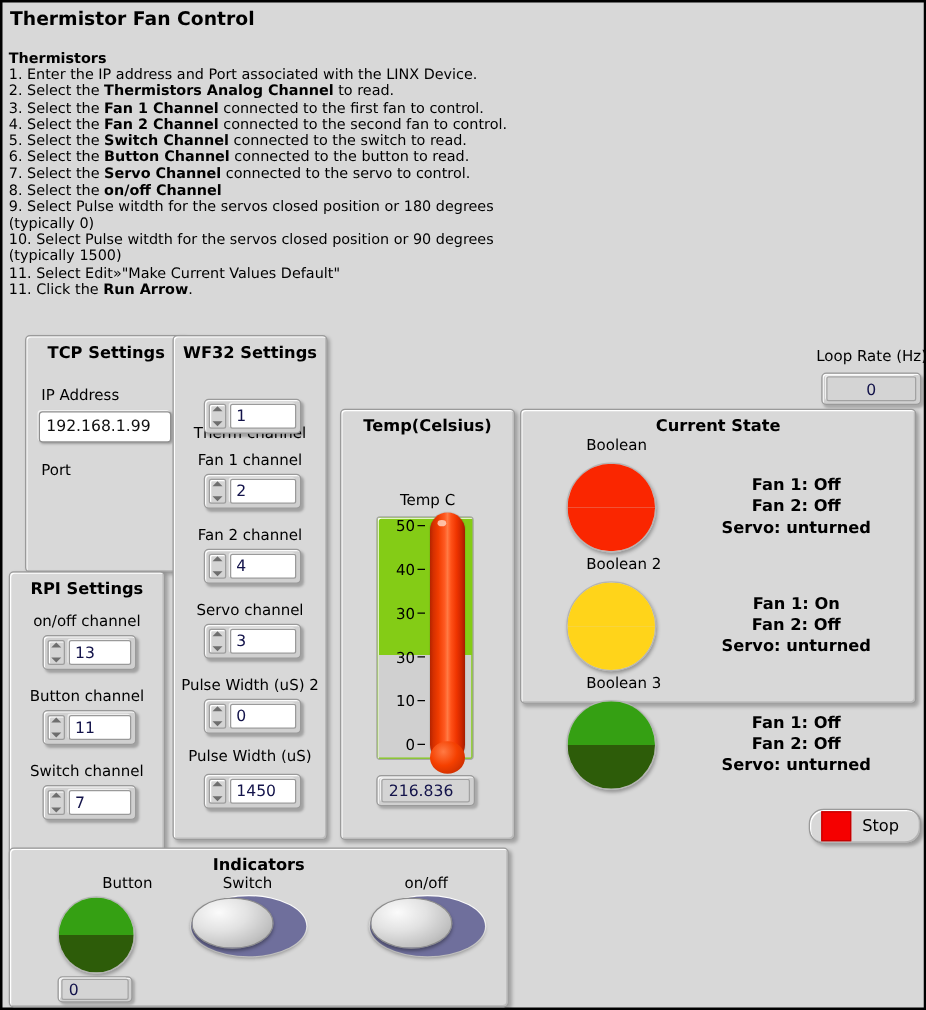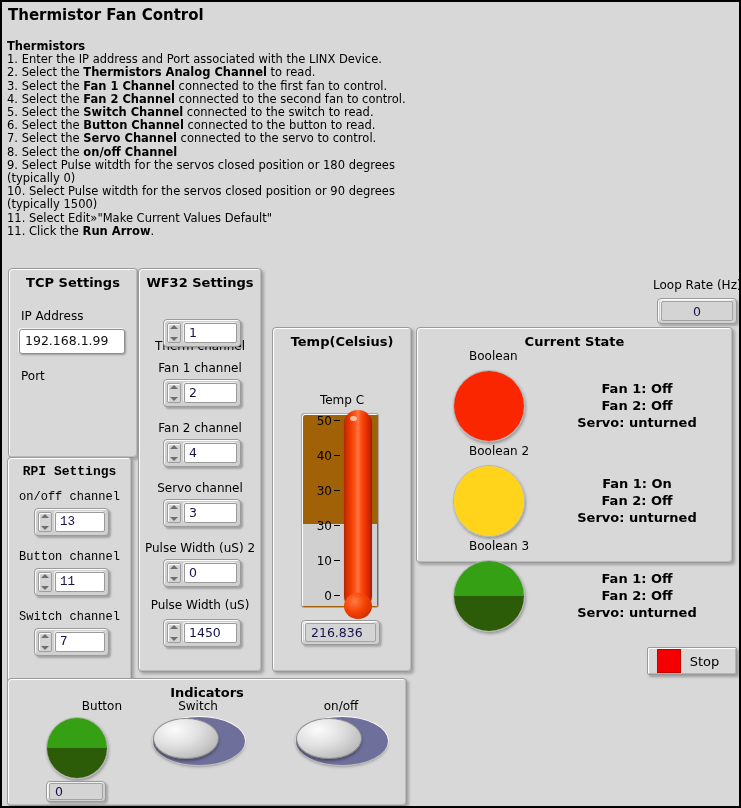--- a/index.html
+++ b/index.html
@@ -123,21 +123,21 @@
     box-shadow:-1px -1px 0 #f0f0f0;
     font-size:12.5px;color:#13134a;
     display:flex;align-items:center;
     padding:0 5px;
   }
   .indbox .inner.ctr{justify-content:center;}
 
   
   .thermo-frame{
     position:absolute;box-sizing:border-box;
-    background:#a16207;
+    background:#84cc16;
     border:1px solid #a8a8a8;
     border-radius:3px;
     box-shadow:1px 1px 0 #ffffff inset;
   }
   .thermo-frame .shade{
     position:absolute;left:1px;right:1px;
     background:#d0d0d0;
   }
   .tick{
     position:absolute;right:0;
@@ -201,21 +201,21 @@
     border:1px solid #8c8c8c;
     box-shadow:0 2px 3px rgba(0,0,0,.35);
     box-sizing:border-box;
   }
 
   
   .stopbtn{
     position:absolute;box-sizing:border-box;
     background:#d8d8d8;
     border:1px solid #9a9a9a;
-    border-radius:2px;
+    border-radius:12px;
     box-shadow:1px 1px 0 #ffffff inset, -1px -1px 0 #b5b5b5 inset, 2px 2px 3px rgba(0,0,0,.28);
     display:flex;align-items:center;
   }
   .stopbtn .sq{
     width:22px;height:22px;margin-left:9px;
     background:#f50000;border:1px solid #c40000;flex:0 0 auto;
   }
   .stopbtn .txt{
     flex:1 1 auto;text-align:center;font-size:13px;padding-right:8px;
   }
@@ -238,28 +238,28 @@
         <div>6. Select the <b>Button Channel</b> connected to the button to read.</div>
         <div>7. Select the <b>Servo Channel</b> connected to the servo to control.</div>
         <div>8. Select the <b>on/off Channel</b></div>
         <div>9. Select Pulse witdth for the servos closed position or 180 degrees (typically 0)</div>
         <div>10. Select Pulse witdth for the servos closed position or 90 degrees (typically 1500)</div>
         <div>11. Select Edit»"Make Current Values Default"</div>
         <div>11. Click the <b>Run Arrow</b>.</div>
       </div>
   </div>
 
-  <div class="panel" style="left:6px;top:266px;width:130px;height:190px;">
+  <div class="panel" style="left:18px;top:266px;width:130px;height:190px;">
     <div class="ptitle">TCP Settings</div>
     <div class="lbl" style="left:12px;top:40px;">IP Address</div>
     <div class="strctl" style="left:10px;top:60px;width:106px;height:25px;">192.168.1.99</div>
     <div class="lbl" style="left:12px;top:100px;">Port</div>
   </div>
 
-  <div class="panel" style="left:5px;top:455px;width:125px;height:266px;font-family:Liberation Mono, monospace;">
+  <div class="panel" style="left:5px;top:455px;width:125px;height:266px;">
     <div class="ptitle">RPI Settings</div>
     <div id="rpi-fields">
         <div class="lbl c" style="left: 0px; right: 0px; top: 32px; text-align: center;">on/off channel</div>
         <div class="numctl" style="left: 26px; top: 50px; width: 75px; height: 28px;">
           <div class="spin">
             <div class="ar up"></div>
             <div class="ar dn"></div>
           </div>
           <div class="numbox">13</div>
         </div>

